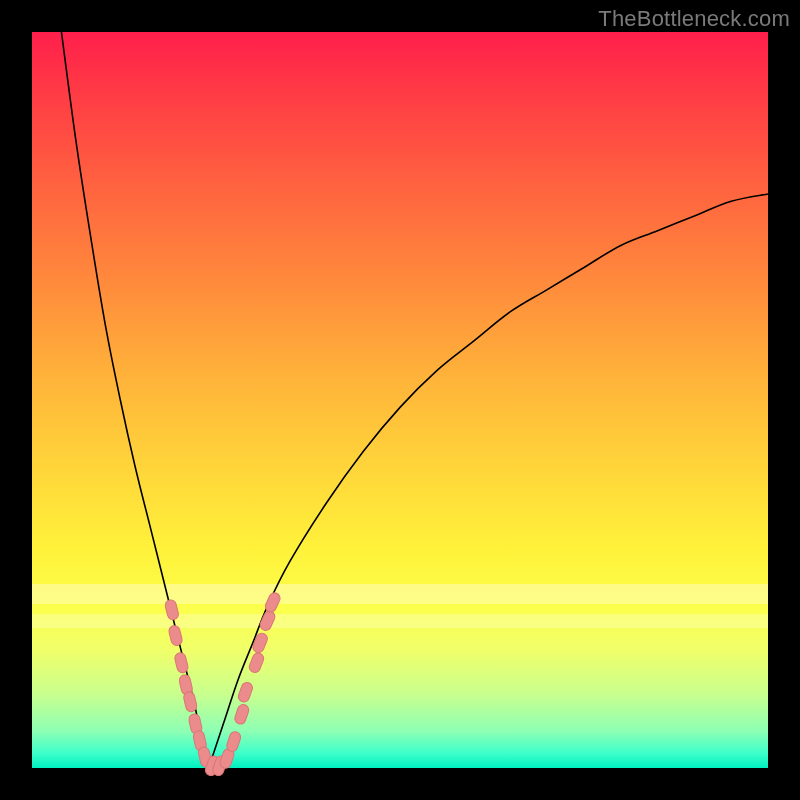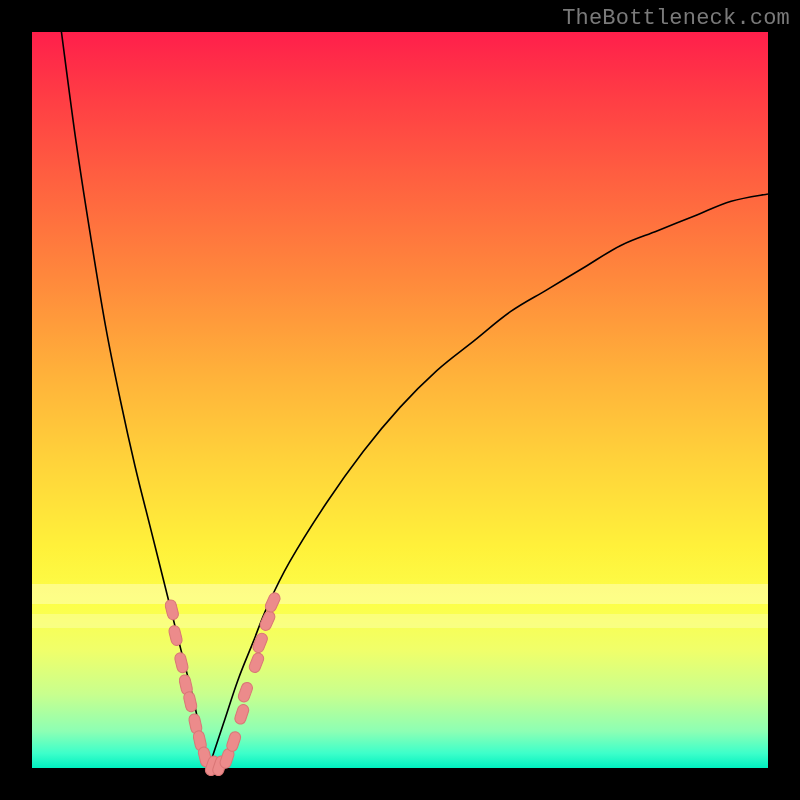--- a/index.html
+++ b/index.html
@@ -11,21 +11,20 @@
     background: #000;
     font-family: Arial, Helvetica, sans-serif;
   }
   .frame {
     position: absolute;
     top: 0;
     left: 0;
     width: 800px;
     height: 800px;
     background: #000;
-    font-family: Liberation Mono, monospace;
   }
   .plot {
     position: absolute;
     top: 32px;
     left: 32px;
     width: 736px;
     height: 736px;
     background: linear-gradient(to bottom,
       #ff1f4b 0%,
       #ff3a45 8%,

